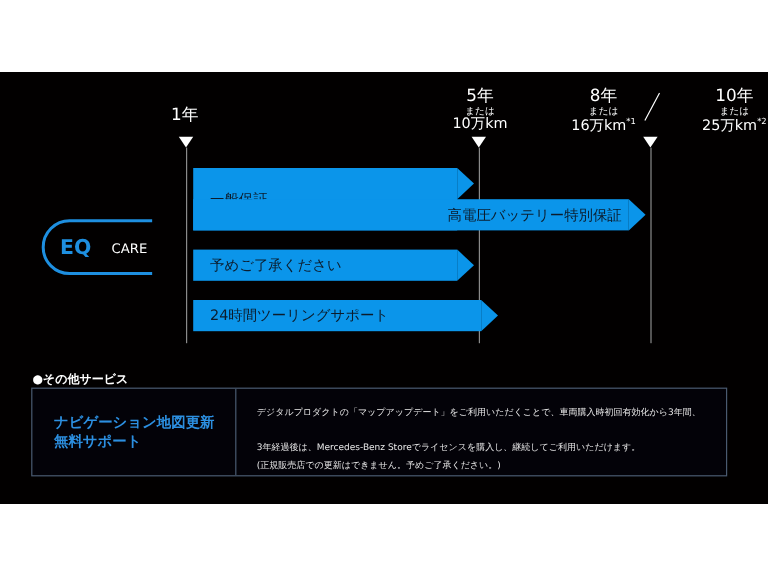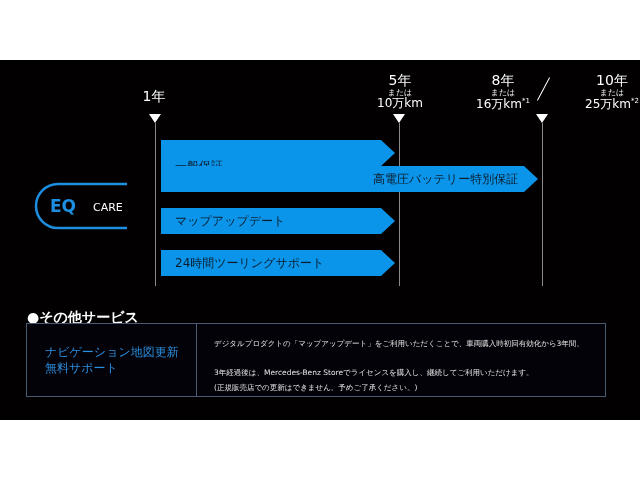--- a/index.html
+++ b/index.html
@@ -10,24 +10,24 @@
   .lbl .m{font-size:8px;display:block;}
   .lbl .k{font-size:12px;display:block;}
   .lbl sup{font-size:7px;}
   .tri{position:absolute;width:0;height:0;border-left:6px solid transparent;border-right:6px solid transparent;border-top:9px solid #fff;}
   .vline{position:absolute;width:1px;background:#8a8a8a;}
   .slash{position:absolute;width:1px;height:26px;background:#fff;transform:rotate(28deg);}
   .bar{position:absolute;background:#0b95ea;height:26px;}
   .bar .txt{position:absolute;left:14px;top:5px;font-size:12px;color:#0c1c2c;white-space:nowrap;}
   .bar .tip{position:absolute;right:-14px;top:0;width:0;height:0;border-top:13px solid transparent;border-bottom:13px solid transparent;border-left:14px solid #0b95ea;}
   .eq{position:absolute;left:33px;top:121px;width:94px;height:50px;}
-  .other-title{position:absolute;left:27px;top:249px;color:#fff;font-size:14px;font-weight:bold;}
+  .other-title{position:absolute;left:27px;top:249px;color:#fff;font-size:10px;font-weight:bold;}
   .box{position:absolute;left:26px;top:263px;width:578px;height:72px;border:1px solid #4a5a70;background:#030208;}
   .box .divider{position:absolute;left:169px;top:0;width:1px;height:72px;background:#4a5a70;}
-  .box .svc{position:absolute;left:18px;top:20px;color:#2c8fe0;font-size:12px;font-weight:normal;line-height:16px;}
+  .box .svc{position:absolute;left:18px;top:20px;color:#2c8fe0;font-size:12px;font-weight:bold;line-height:16px;}
   .box .desc{position:absolute;left:183px;top:10px;color:#e8e8e8;font-size:7.5px;line-height:11px;white-space:nowrap;}
   .box .desc p{margin:4px;}
   .box .desc .gap{height:10px;}
 </style>
 </head>
 <body>
 
 <div class="slide">
 
   <div class="eq">
@@ -68,24 +68,24 @@
 
   <div class="bar" style="left:161px;top:80px;width:220px;height:52px;">
     <span class="txt" style="top:18px;">一般保証</span>
     <span class="tip" style="border-top-width:13px;border-bottom-width:13px;top:0;"></span>
   </div>
   <div class="bar" style="left:161px;top:106px;width:363px;">
     <span class="txt" style="left:212px;">高電圧バッテリー特別保証</span>
     <span class="tip"></span>
   </div>
   <div class="bar" style="left:161px;top:148px;width:220px;">
-    <span class="txt">マップアップデート</span>
+    <span class="txt">予めご了承ください</span>
     <span class="tip"></span>
   </div>
-  <div class="bar" style="left:161px;top:190px;width:220px;">
+  <div class="bar" style="left:161px;top:190px;width:220px;padding-left:20px;">
     <span class="txt">24時間ツーリングサポート</span>
     <span class="tip"></span>
   </div>
 
   <div class="other-title">●その他サービス</div>
   <div class="box">
     <div class="svc">
       <div>ナビゲーション地図更新</div>
       <div>無料サポート</div>
     </div>

